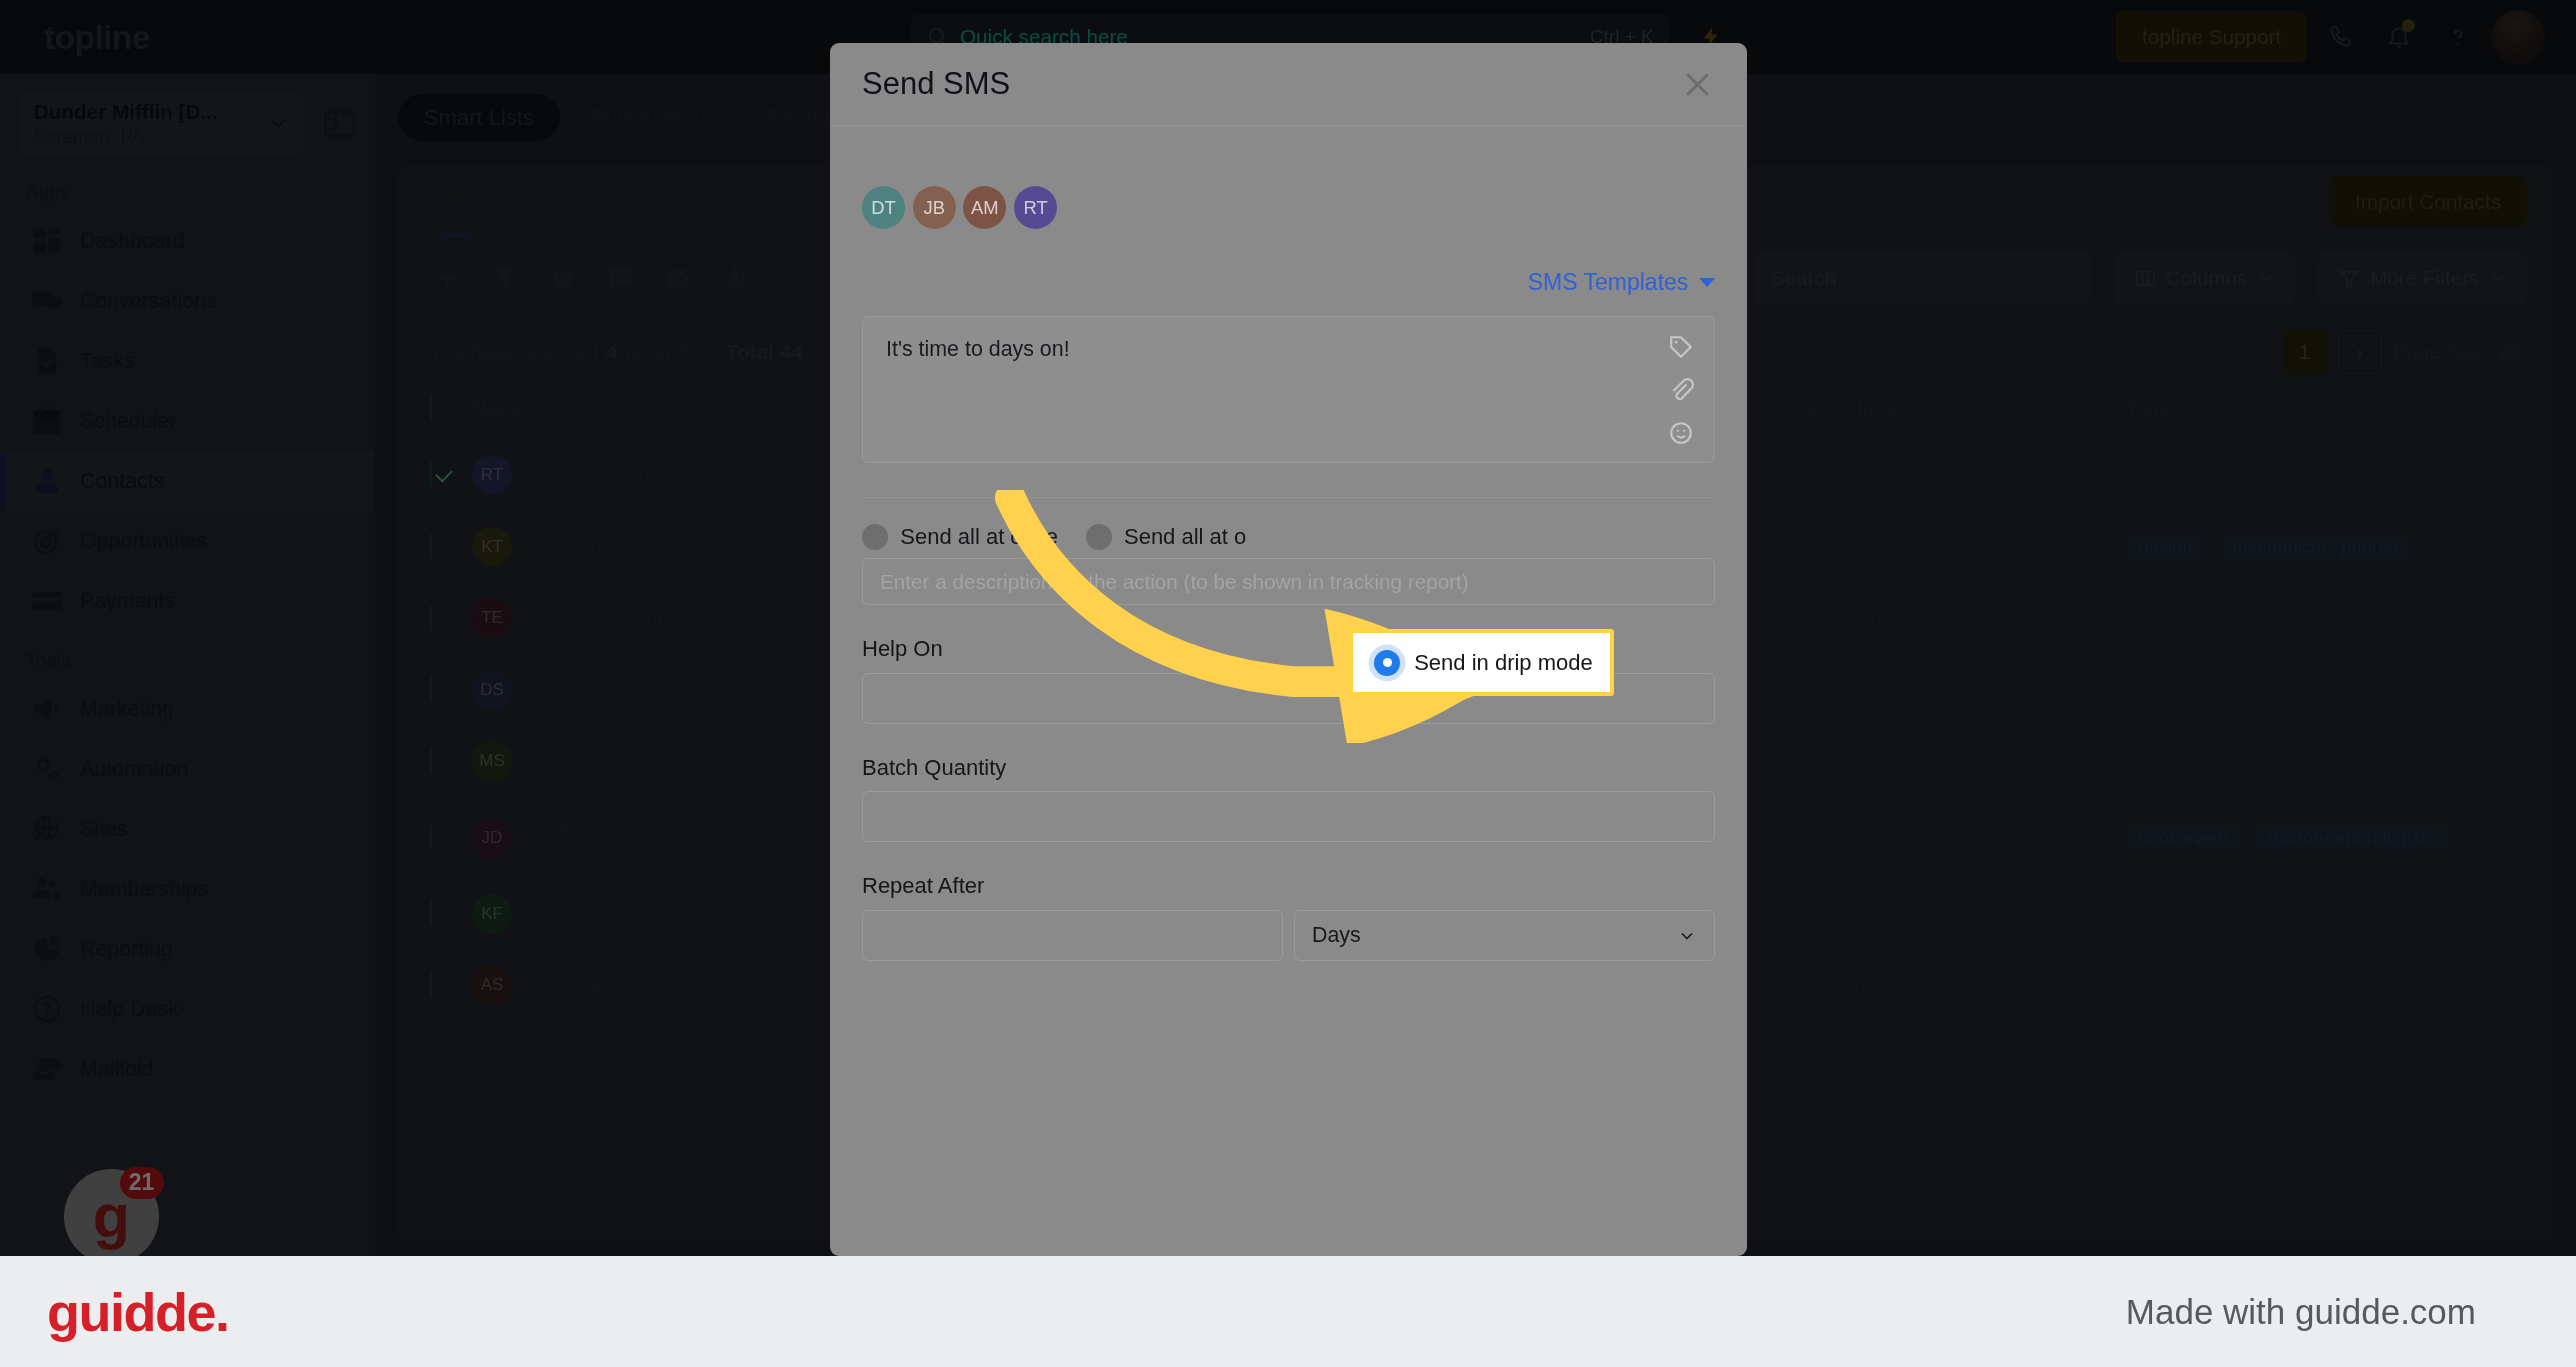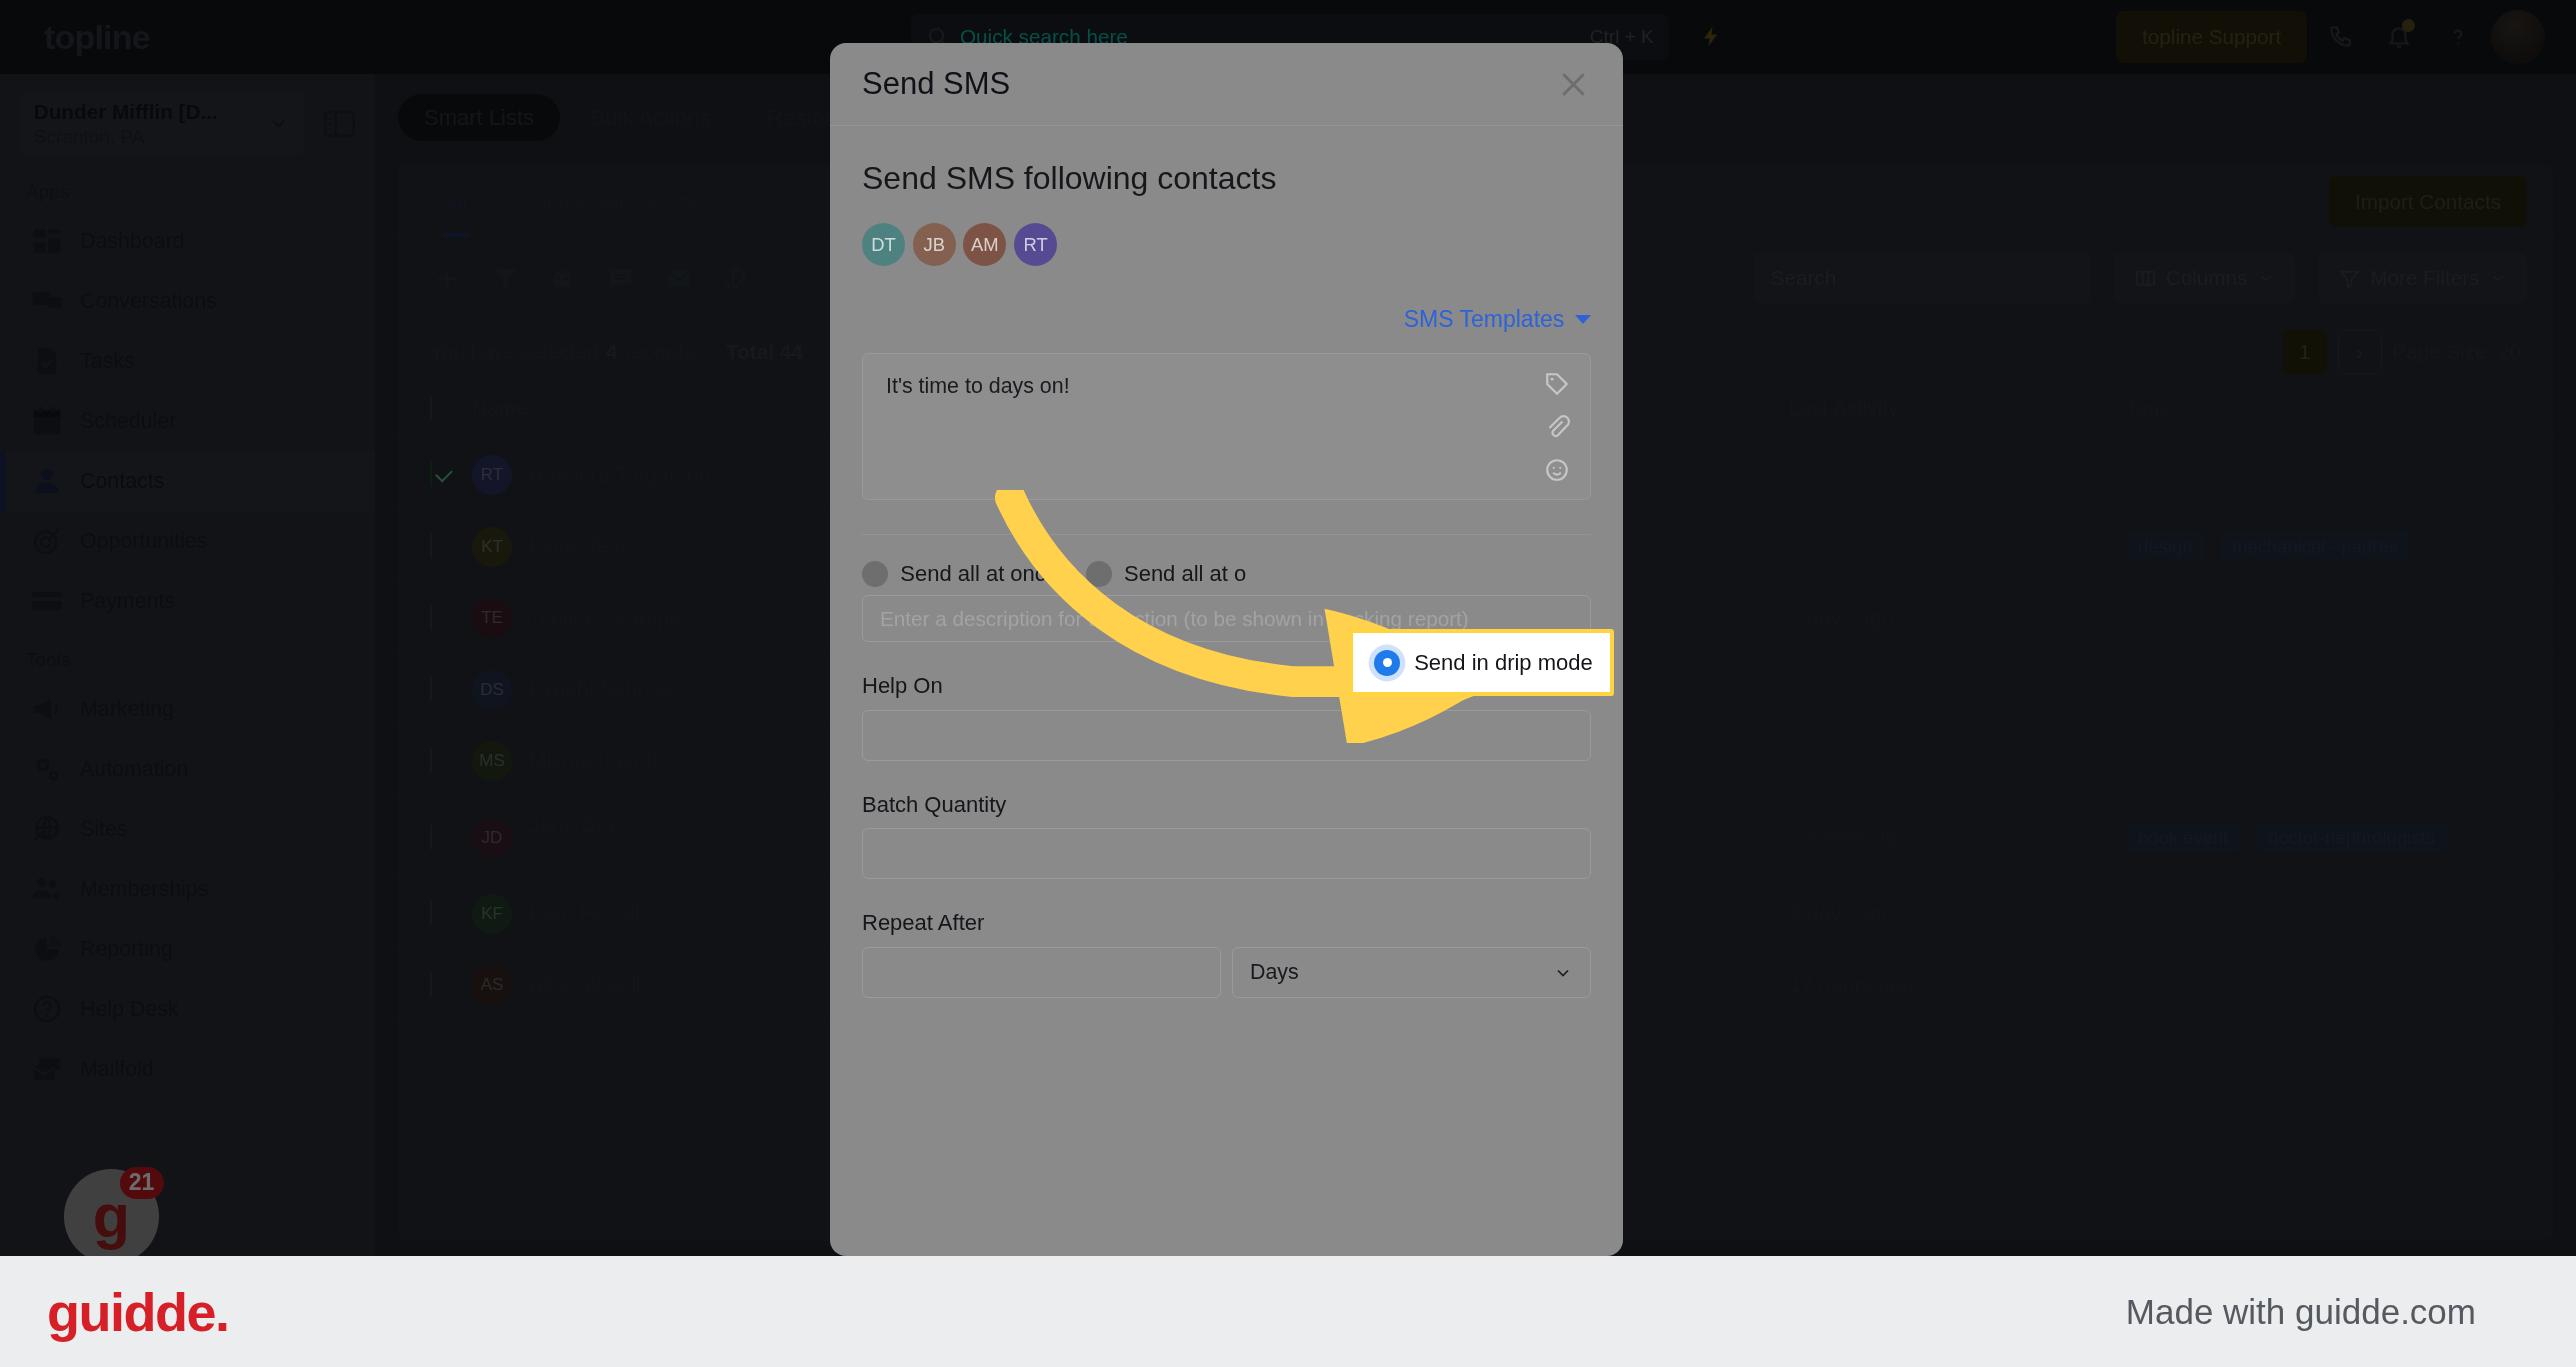--- a/index.html
+++ b/index.html
@@ -196,22 +196,22 @@
   }
 
   
   .dim {
     position: absolute; left: 0; top: 0; width: 2576px; height: 1256px;
     background: rgba(0,0,0,.58); z-index: 40;
   }
 
   
   .modal {
-    position: absolute; left: 830px; top: 43px; width: 793px; height: 1213px;
-    background: #8a8a8a; z-index: 50; border-radius: 16px; overflow: hidden;
+    position: absolute; left: 830px; top: 43px; width: 917px; height: 1213px;
+    background: #8a8a8a; z-index: 50; border-radius: 9px; overflow: hidden;
   }
   .modal-head {
     height: 83px; display: flex; align-items: center; padding: 0 32px;
     border-bottom: 0.8px solid #959595;
   }
   .modal-title { font-size: 31px; color: #101018; }
   .modal-x { margin-left: auto; width: 35px; height: 35px; }
   .modal-body { padding: 34px 32px 0 32px; }
   .modal-h2 { font-size: 32px; color: #17171b; font-weight: 400; }
   .chips { display: flex; gap: 7.7px; margin-top: 26px; }
@@ -693,21 +693,20 @@
     <div class="modal-head">
       <div class="modal-title">Send SMS</div>
       <span class="modal-x">
         <svg viewBox="0 0 24 24" fill="none" stroke="#6d6d6d" stroke-width="2">
             <path d="M5 5l14 14M19 5L5 19"></path>
           </svg>
       </span>
     </div>
 
     <div class="modal-body">
-      <div class="modal-h2">Send SMS following contacts</div>
 
       <div class="chips">
         <span class="chip-av" style="background:#4e8281">DT</span>
         <span class="chip-av" style="background:#83604f">JB</span>
         <span class="chip-av" style="background:#7d5345">AM</span>
         <span class="chip-av" style="background:#564b93">RT</span>
       </div>
 
       <div class="tpl-row">
         <span class="tpl-link">

